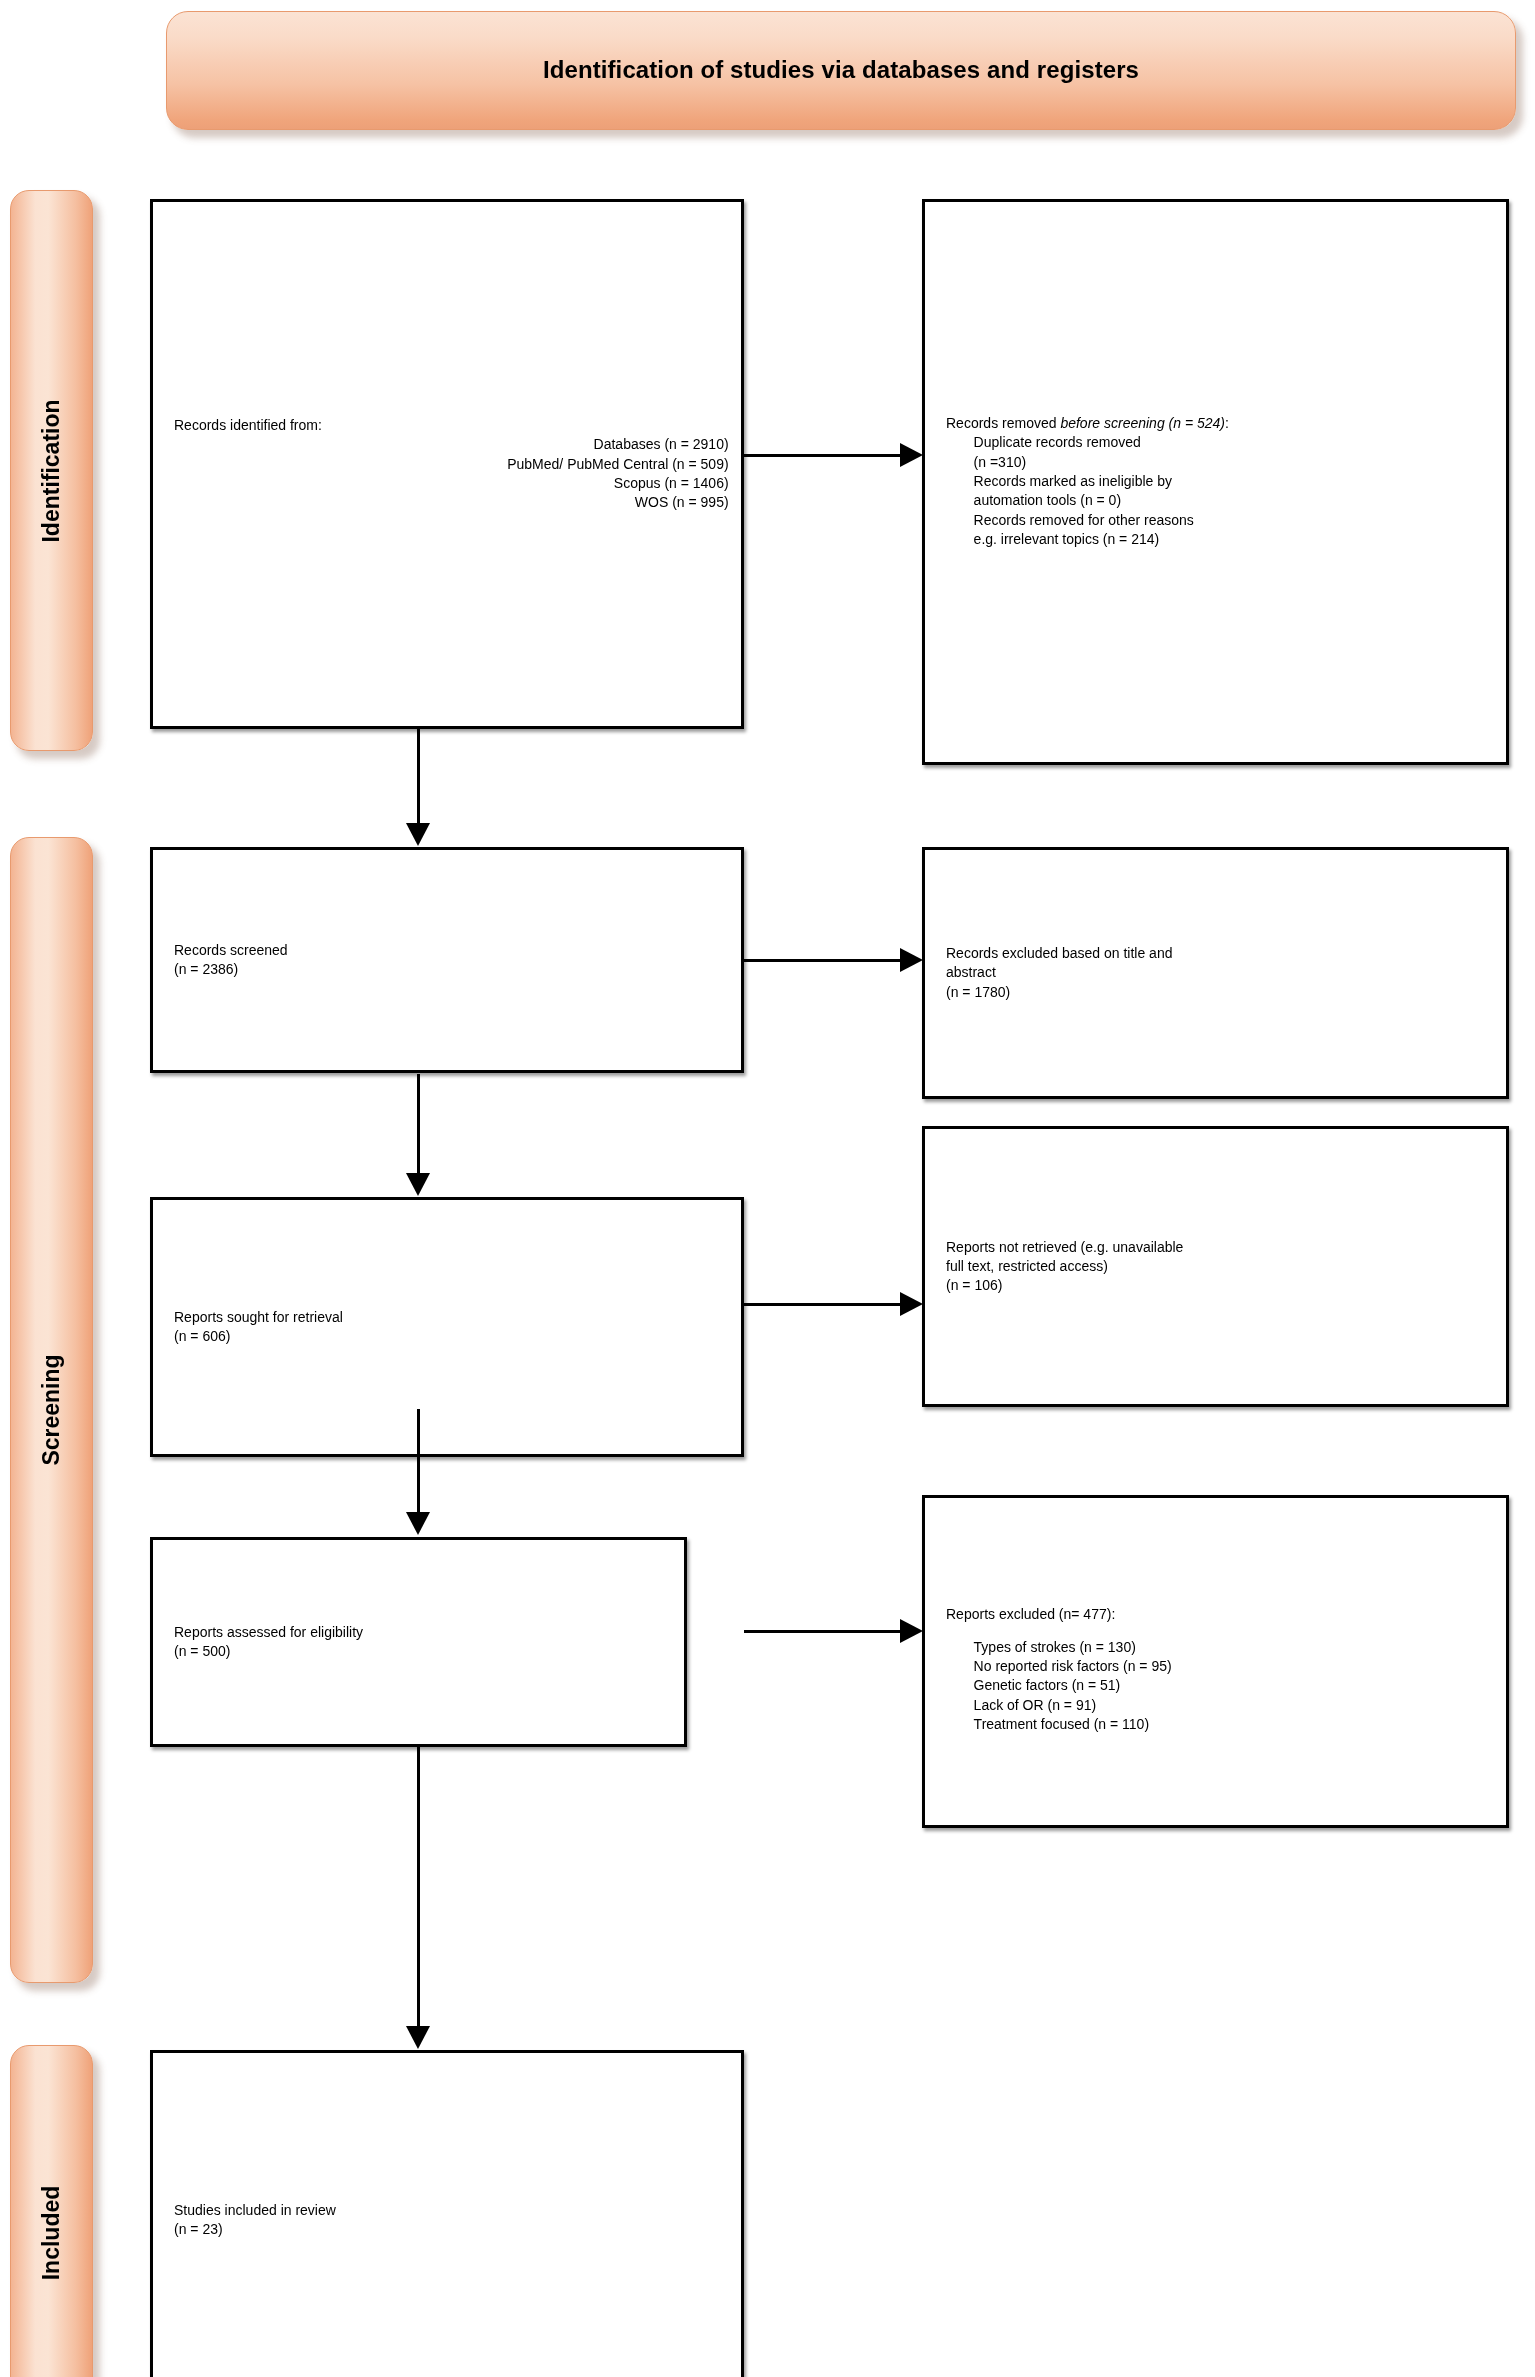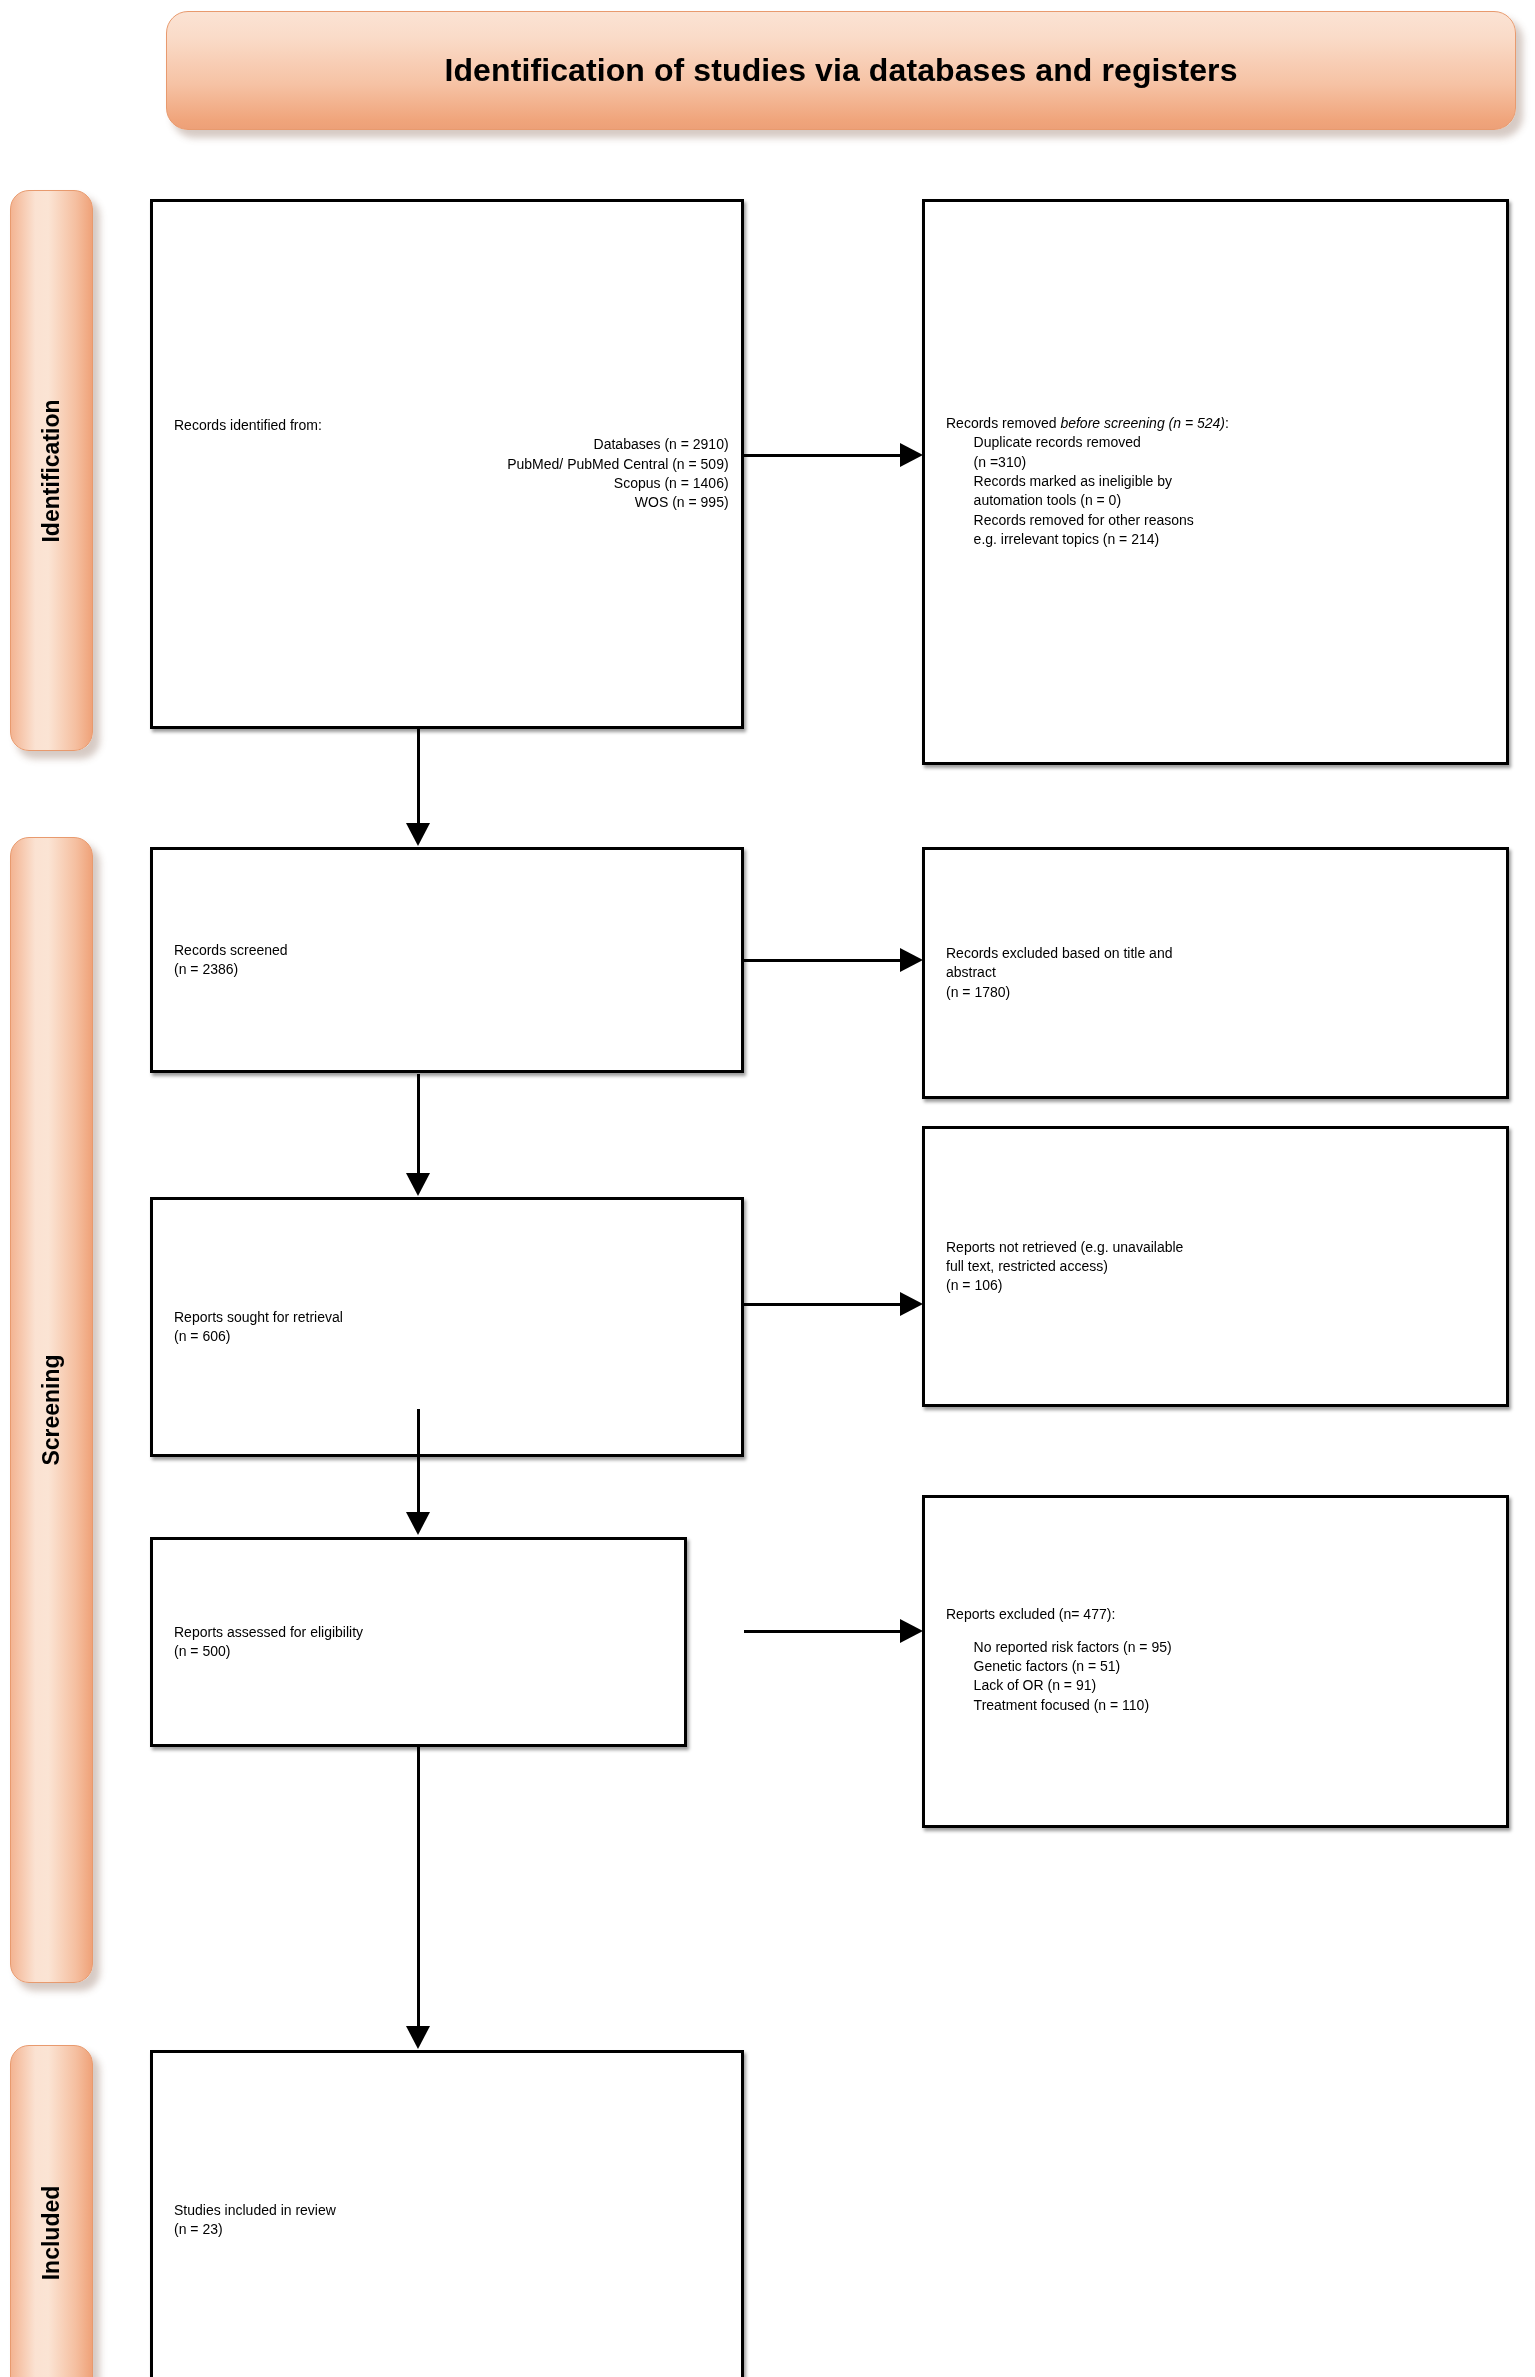--- a/index.html
+++ b/index.html
@@ -39,21 +39,21 @@
                 #fbe2d2 30%,
                 #fbe4d4 46%,
                 #f5bfa0 80%,
                 #efa279 100%);
   }
   .banner-title {
     position: absolute;
     left: 0; right: 0; top: 50%;
     transform: translateY(-50%);
     text-align: center;
-    font-size: 32px;
+    font-size: 24px;
     font-weight: bold;
     color: #000;
     letter-spacing: 0.1px;
   }
   .side-label {
     position: absolute;
     left: 50%;
     top: 50%;
     transform: translate(-50%, -50%) rotate(-90deg);
     white-space: nowrap;
@@ -213,20 +213,21 @@
     </div>
   </div>
 
   <div class="hline" style="left:744px; top:1630px; width:157px;"></div>
   <div class="harrow" style="left:900px; top:1619px;"></div>
 
   <div class="box" style="left:922px; top:1495px; width:587px; height:333px;">
     <div class="box-text topalign" style="top:107px;">
       <span>Reports excluded (n= 477):</span>
       <span class="blankline"></span>
+      <span class="indent2">Types of strokes (n = 130)</span>
       <span class="indent2">No reported risk factors (n = 95)</span>
       <span class="indent2">Genetic factors (n = 51)</span>
       <span class="indent2">Lack of OR (n = 91)</span>
       <span class="indent2">Treatment focused (n = 110)</span>
     </div>
   </div>
 
   <div class="vline" style="left:417px; top:1747px; height:281px;"></div>
   <div class="varrow" style="left:406px; top:2026px;"></div>
 

